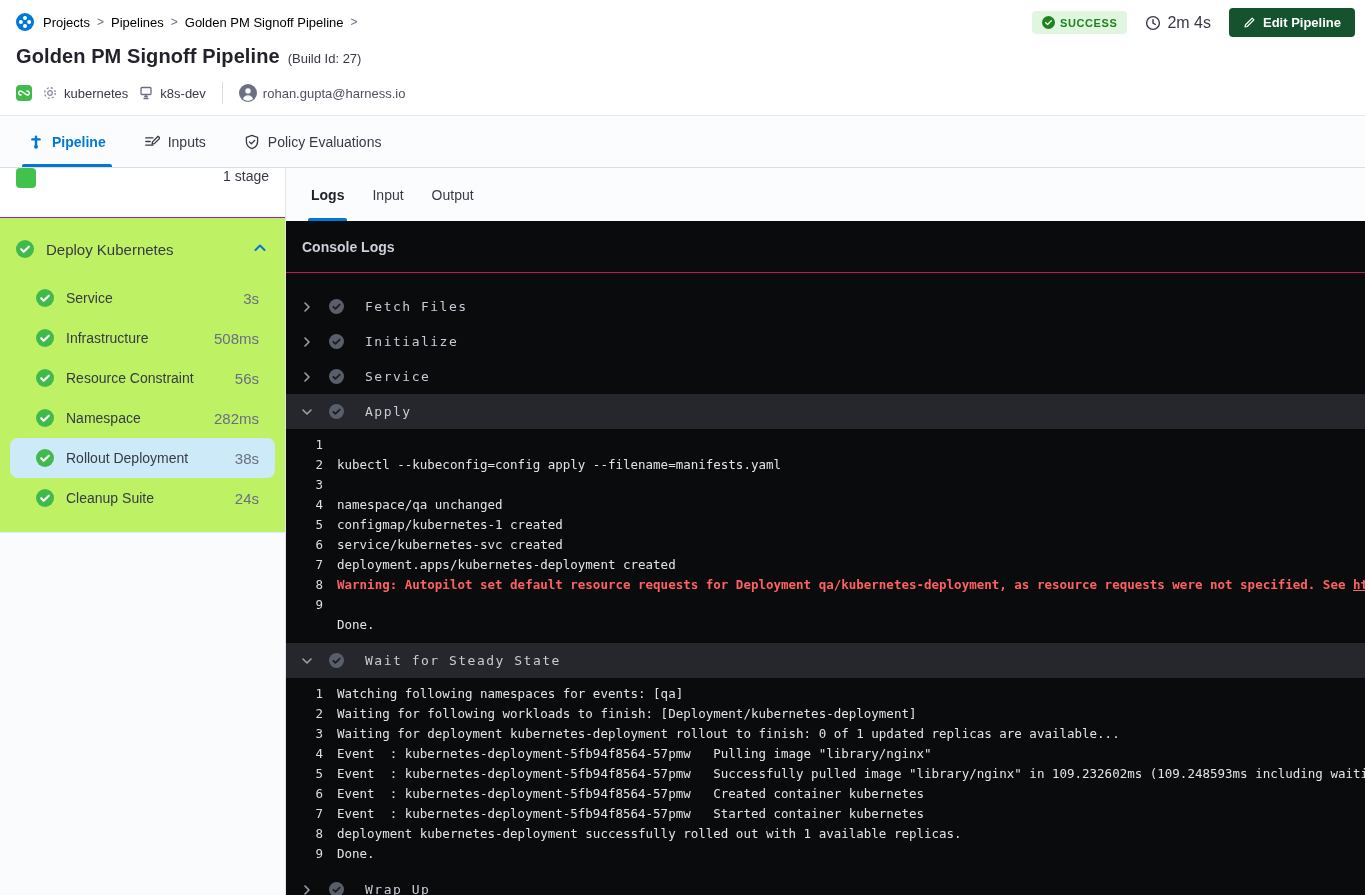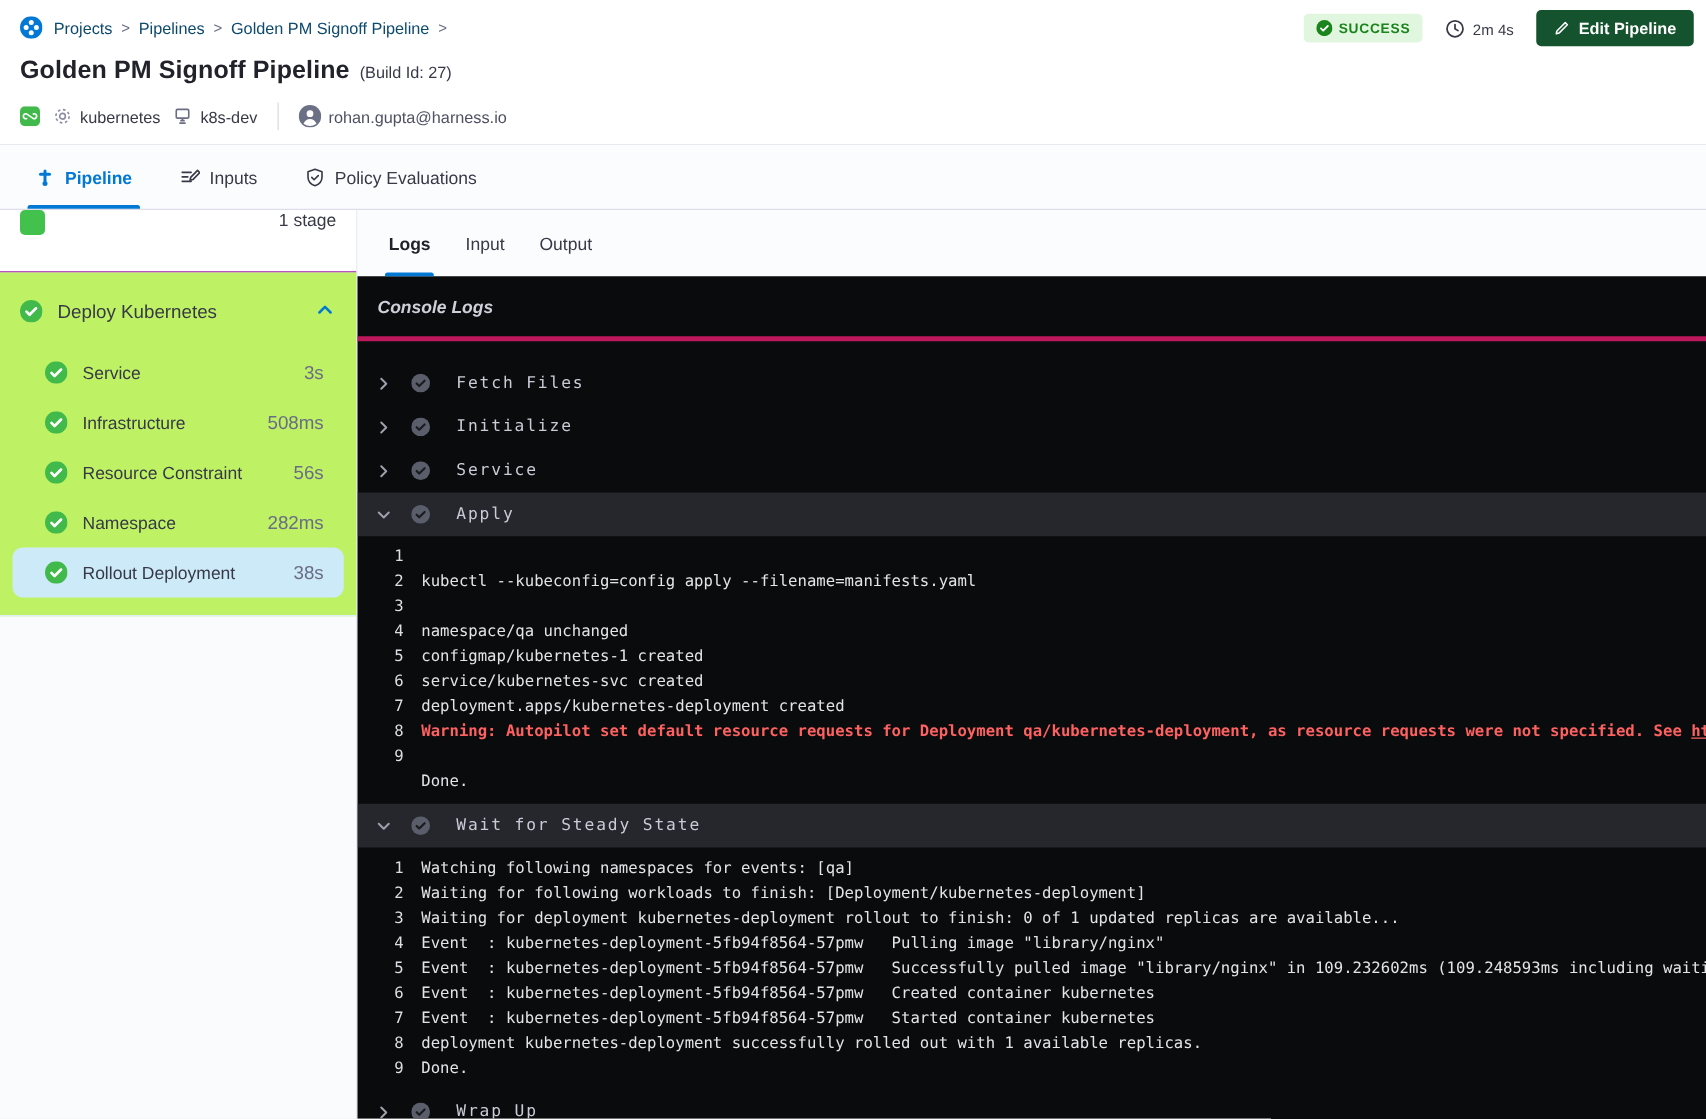--- a/index.html
+++ b/index.html
@@ -2,36 +2,36 @@
 <html><head>
 <meta charset="utf-8">
 <style>
   * { margin:0; padding:0; box-sizing:border-box; }
   html,body { width:1365px; height:895px; overflow:hidden; background:#fff;
     font-family:"Liberation Sans","DejaVu Sans",sans-serif; }
 
   
   .top-header { height:115px; background:#fff; position:relative; }
   .breadcrumb { display:flex; align-items:center; gap:7px; padding:13px 16px 0 16px; font-size:13px; }
-  .breadcrumb .crumb { color:#0c4a6e; cursor:pointer; }
+  .breadcrumb .crumb { color:#000000; cursor:pointer; }
   .breadcrumb .sep { color:#6b6d85; font-size:12px; }
   .logo-wrap { width:18px; height:18px; display:inline-flex; margin-right:2px; cursor:pointer; }
   .title-row { display:flex; align-items:baseline; gap:8px; padding:14px 16px 0 16px; }
   .page-title { font-size:20px; font-weight:bold; color:#22222a; letter-spacing:.1px; }
   .build-id { font-size:13px; color:#383946; }
   .meta-row { display:flex; align-items:center; gap:10px; padding:14px 16px 0 16px; font-size:13px; color:#383946; }
   .meta-item { display:flex; align-items:center; gap:6px; }
   .meta-divider { width:1px; height:22px; background:#d9dae5; margin:0 6px; }
   .icon16 { width:16px; height:16px; display:inline-flex; }
   .icon18 { width:18px; height:18px; display:inline-flex; }
 
   .header-right { position:absolute; top:8px; right:10px; display:flex; align-items:center; gap:18px; }
   .status-badge { display:flex; align-items:center; gap:5px; background:#e1f6df; border-radius:4px;
     padding:5px 10px; font-size:11px; font-weight:bold; letter-spacing:.6px; color:#1b841d; }
-  .duration-wrap { display:flex; align-items:flex-end; gap:6px; font-size:12px; color:#383946; }
+  .duration-wrap { display:flex; align-items:center; gap:6px; font-size:16px; color:#383946; }
   .edit-btn { display:flex; align-items:center; gap:7px; background:#14532d; color:#fff; border:none;
     border-radius:4px; padding:7px 14px; font-size:13px; font-weight:bold; cursor:pointer;
     font-family:"Liberation Sans",sans-serif; }
 
   
   .main-tabbar { height:53px; border-top:1px solid #e7e8f0; border-bottom:1px solid #dcdde8;
     background:#fbfcfe; display:flex; align-items:stretch; padding-left:28px; gap:38px; }
   .main-tab { display:flex; align-items:center; gap:8px; font-size:14px; color:#383946;
     cursor:pointer; position:relative; }
   .main-tab.active { color:#0278d5; font-weight:bold; }
@@ -60,21 +60,21 @@
   .log-panel { flex:1; display:flex; flex-direction:column; min-width:0; }
   .log-tabbar { height:53px; background:#fbfcfe; display:flex; align-items:stretch; gap:28px;
     padding-left:25px; }
   .log-tab { display:flex; align-items:center; font-size:14px; color:#383946; cursor:pointer; position:relative; }
   .log-tab.active { color:#22222a; font-weight:bold; }
   .log-tab.active::after { content:""; position:absolute; left:-3px; right:-3px; bottom:0; height:3px;
     background:#0278d5; border-radius:2px 2px 0 0; }
 
   .console { flex:1; background:#0a0b0d; overflow:hidden; display:flex; flex-direction:column; min-width:0; }
   .console-header { height:52px; flex:0 0 52px; display:flex; align-items:center; padding:15px 16px;
-    border-bottom:4px solid #be185d;font-style:italic; }
+    border-bottom:1px solid #be185d; }
   .console-title { font-size:14px; font-weight:bold; color:#ced0d9; }
   .console-body { flex:1; padding-top:16px; overflow:hidden; font-family:"DejaVu Sans Mono","Liberation Mono",monospace; }
 
   .log-section-header { height:35px; display:flex; align-items:center; cursor:pointer; }
   .log-section-header.expanded { background:#25272d; }
   .lsh-chevron { width:12px; height:12px; margin-left:15px; display:inline-flex; }
   .lsh-chevron svg { transition:none; }
   .lsh-check { width:15px; height:15px; margin-left:16px; display:inline-flex; }
   .lsh-title { margin-left:21px; font-size:13px; color:#c9ccd6; letter-spacing:1.5px; }
 
@@ -285,20 +285,30 @@
           <div class="step-row selected">
             <span class="icon18">
               <svg viewBox="0 0 16 16" width="18" height="18">
                 <circle cx="8" cy="8" r="8" fill="#42ba4b"></circle>
                 <path d="M4.6 8.3l2.2 2.2 4.6-4.6" stroke="#fff" stroke-width="1.9" fill="none" stroke-linecap="round" stroke-linejoin="round"></path>
               </svg>
             </span>
             <span class="step-name">Rollout Deployment</span>
             <span class="step-duration">38s</span>
           </div>
+          <div class="step-row">
+            <span class="icon18">
+              <svg viewBox="0 0 16 16" width="18" height="18">
+                <circle cx="8" cy="8" r="8" fill="#42ba4b"></circle>
+                <path d="M4.6 8.3l2.2 2.2 4.6-4.6" stroke="#fff" stroke-width="1.9" fill="none" stroke-linecap="round" stroke-linejoin="round"></path>
+              </svg>
+            </span>
+            <span class="step-name">Cleanup Suite</span>
+            <span class="step-duration">24s</span>
+          </div>
         </div>
     </div>
   </div>
 
   <div class="log-panel">
     <div class="log-tabbar" id="log-tabbar">
         <div class="log-tab active">Logs</div>
         <div class="log-tab">Input</div>
         <div class="log-tab">Output</div>
       </div>

